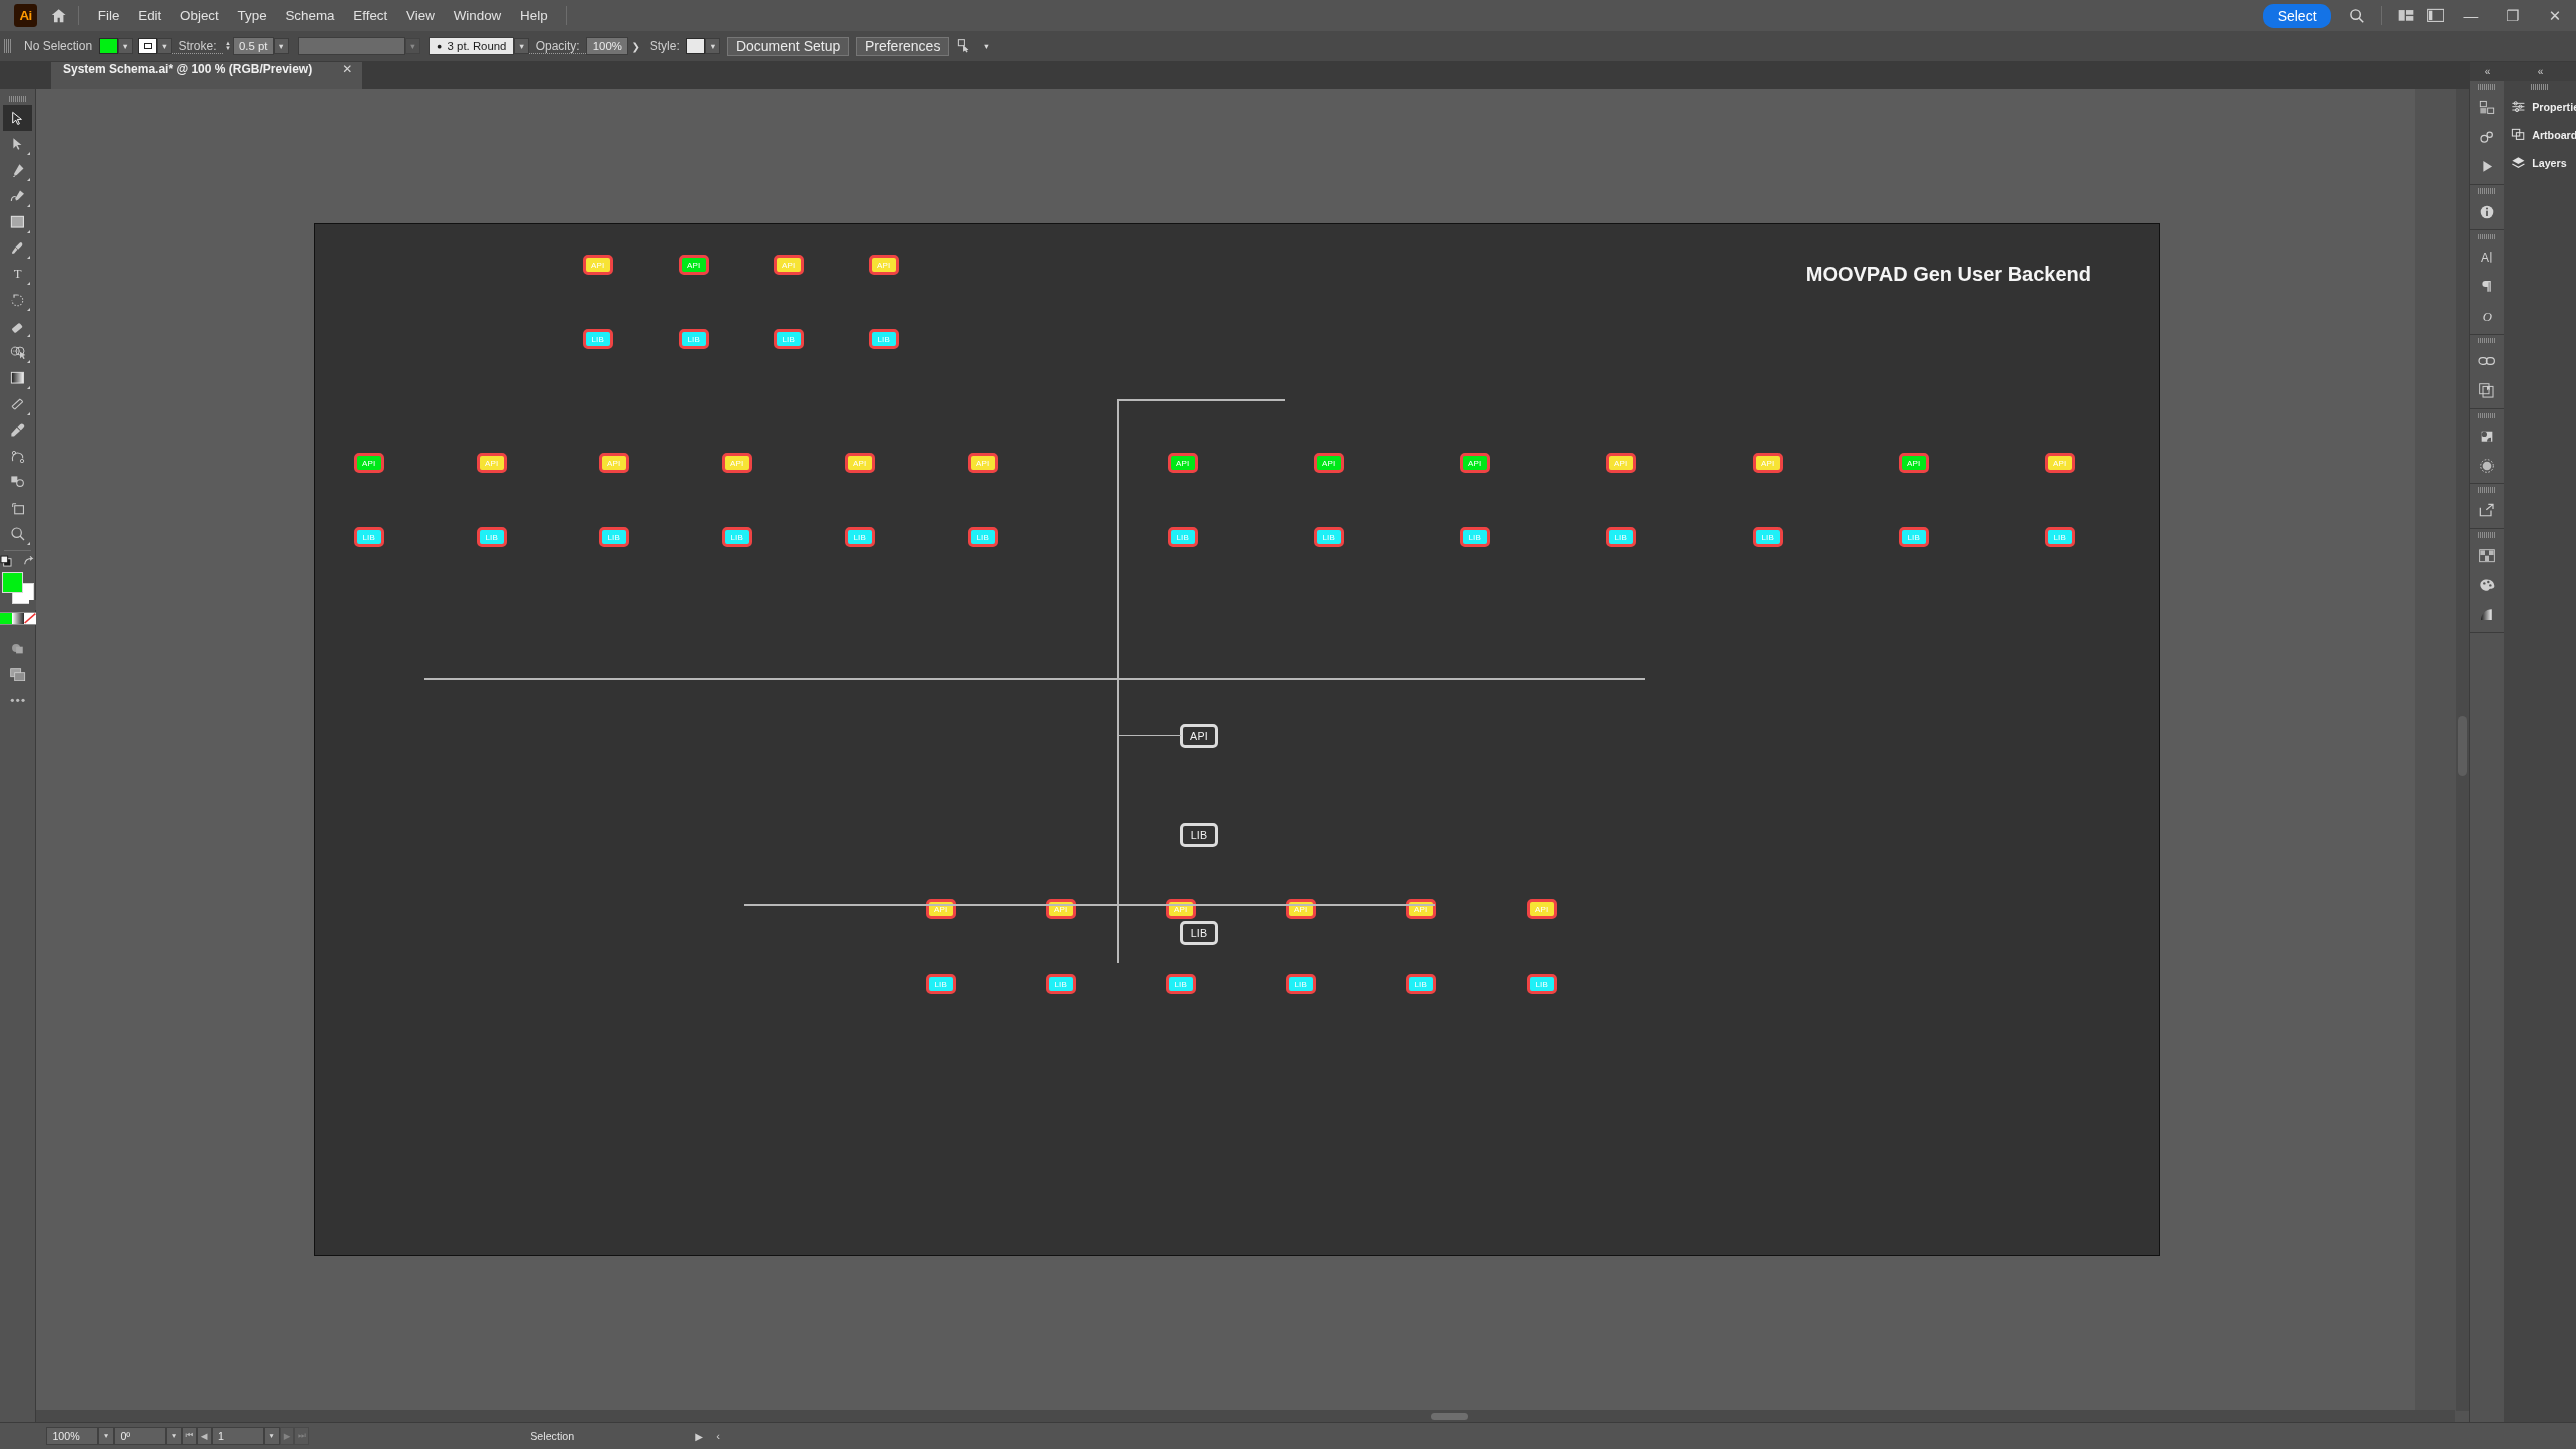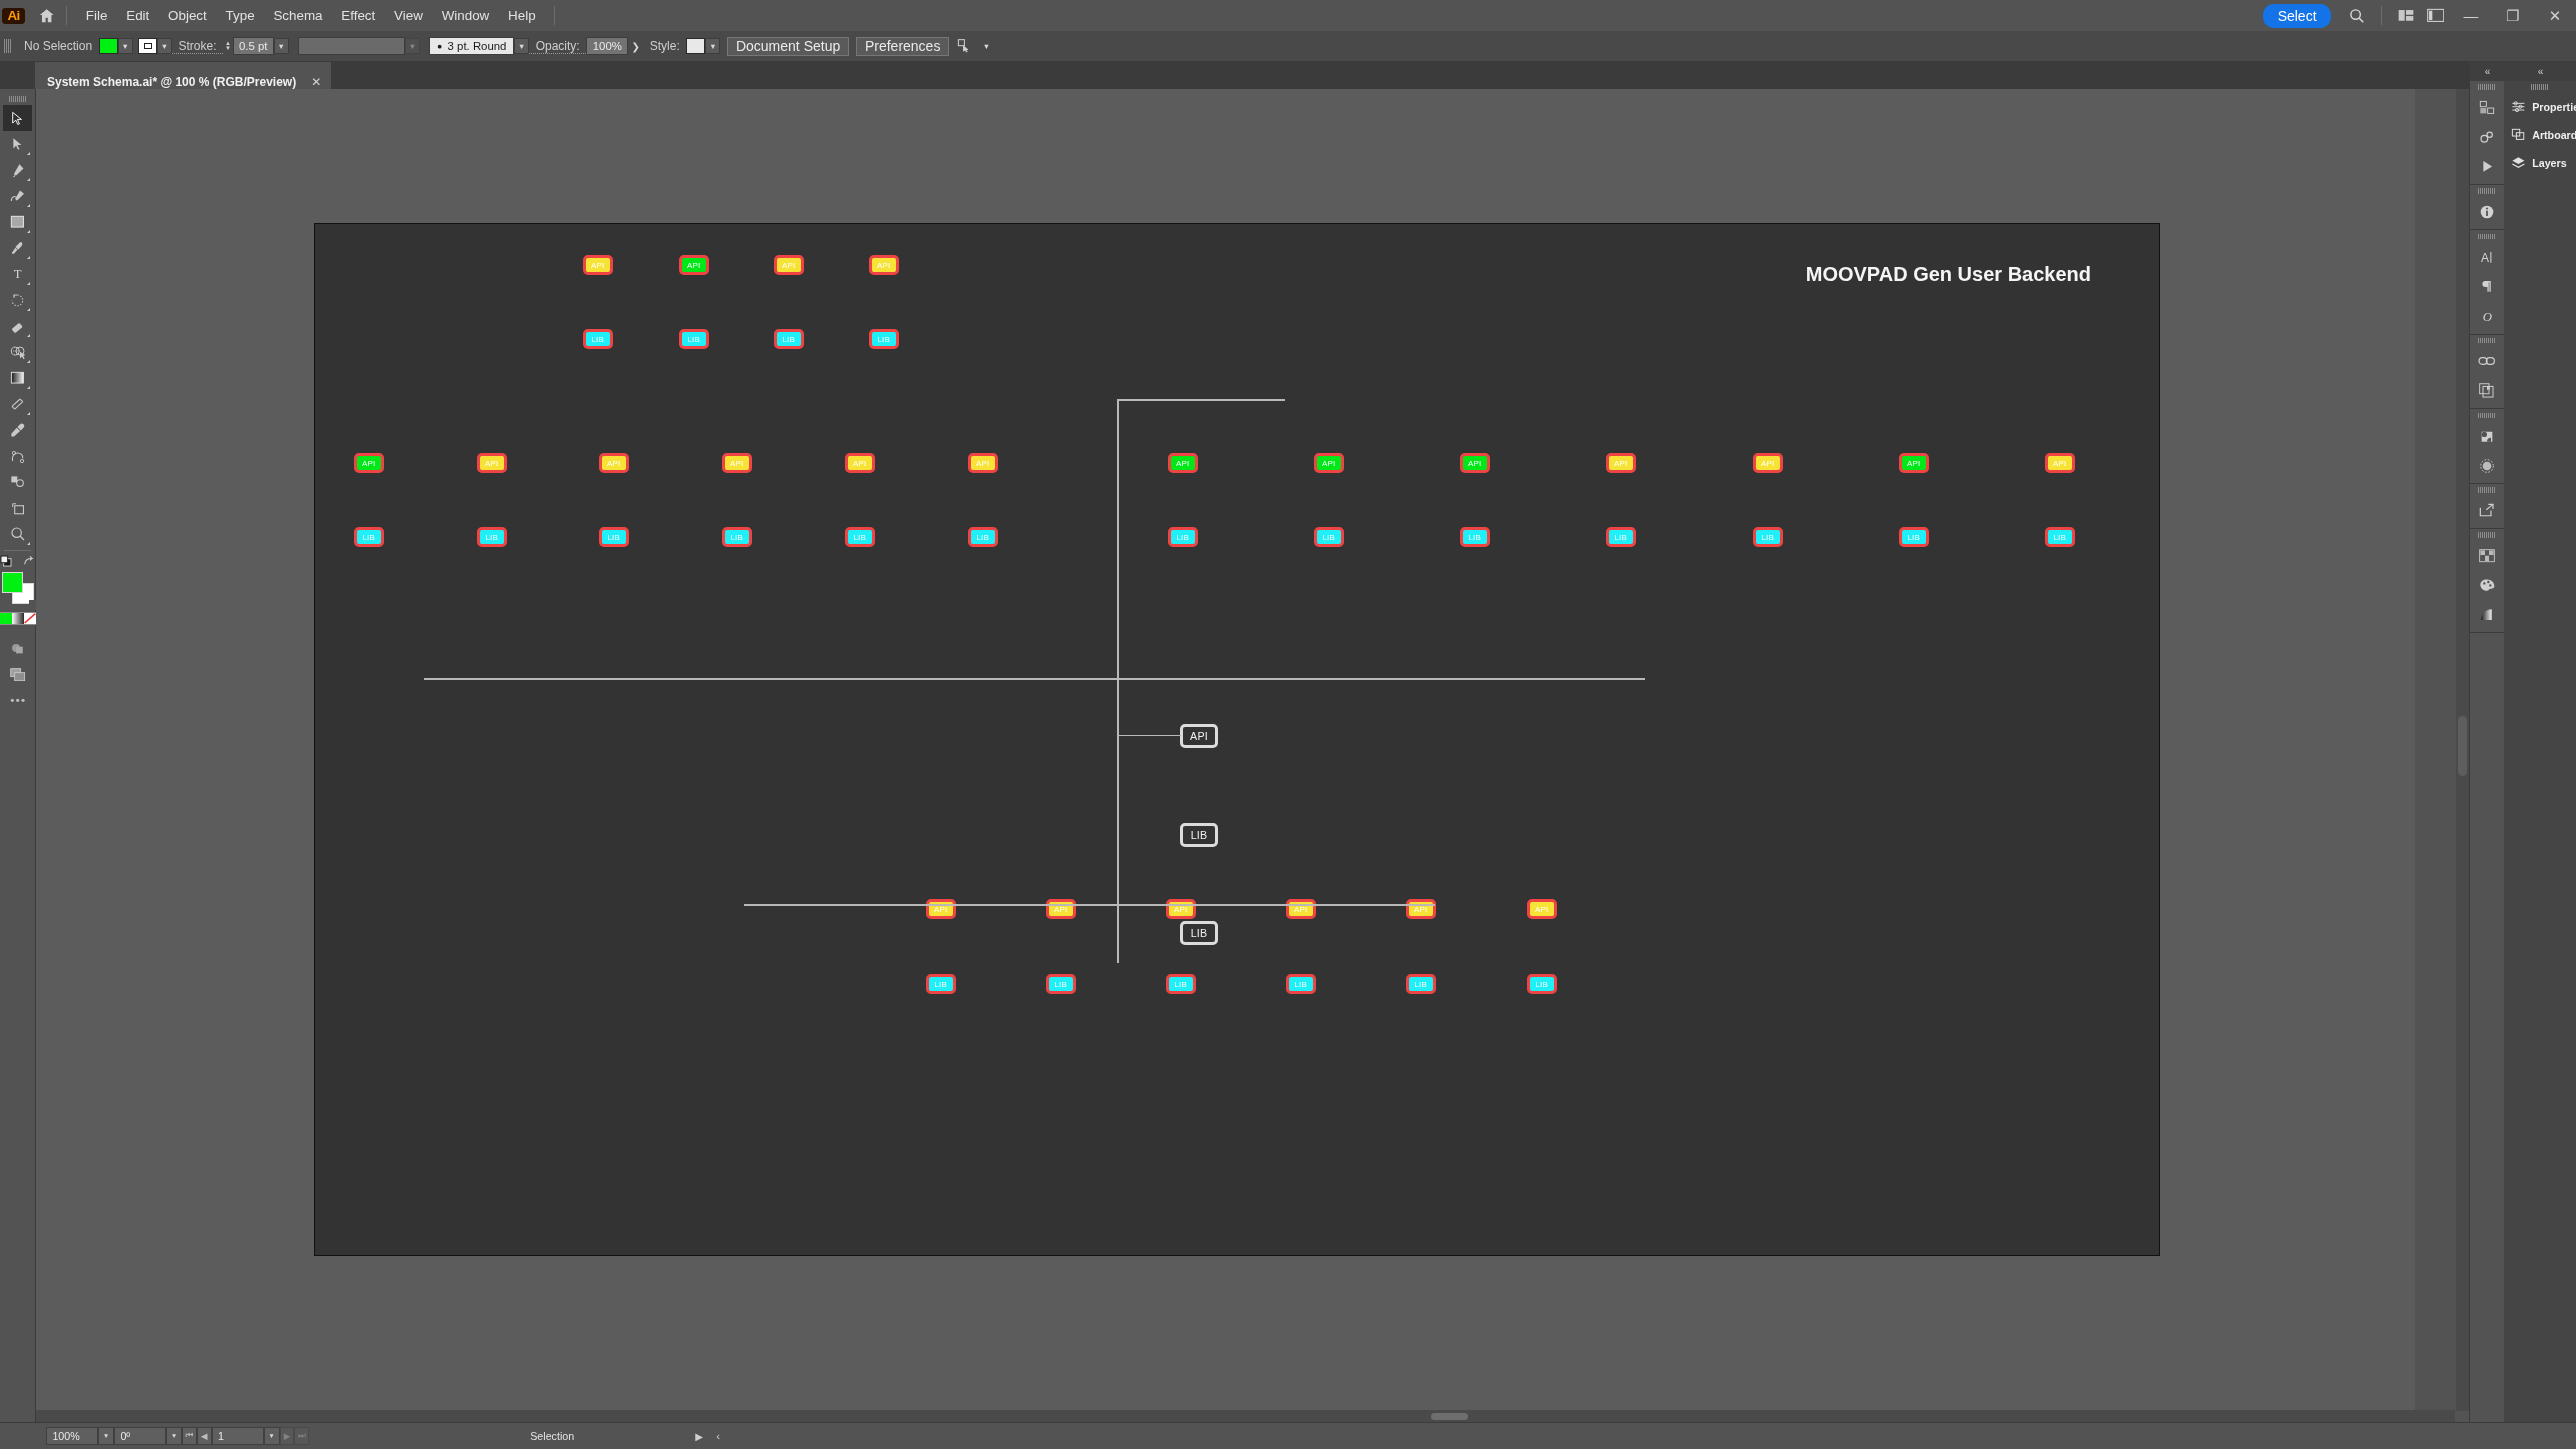--- a/index.html
+++ b/index.html
@@ -2,21 +2,21 @@
 <html style="font-size:10.7px"><head>
 <meta charset="utf-8">
 <style>
   * { box-sizing: border-box; margin:0; padding:0; }
   html,body { width:2576px; height:1449px; overflow:hidden; background:#535353;
               font-family:"Liberation Sans", sans-serif; }
 
   
   #menubar{position:absolute;left:0;top:0;width:2576px;height:31px;background:#535353;
            display:flex;align-items:center;}
-  .ai-logo{width:23px;height:16px;margin-left:2px;border-radius:3.4px;background:#2d1200;
+  .ai-logo{width:23px;height:23px;margin-left:14px;border-radius:3.4px;background:#2d1200;
            color:#ff9a00;font-weight:bold;font-size:13.4px;display:flex;align-items:center;
            justify-content:center;letter-spacing:-0.7px;}
   .home-icon{margin-left:12px;width:20px;height:20px;display:flex;align-items:center;justify-content:center;}
   .vsep{width:0.7px;height:19px;background:#6d6d6d;margin:0 9.4px;}
   .menu-item{color:#e2e2e2;font-size:13.4px;padding:0 9.4px;line-height:31px;white-space:nowrap;}
   #menu-right{margin-left:auto;display:flex;align-items:center;height:31px;}
   .share-btn{background:#1473e6;color:#fff;font-size:14px;border-radius:10.7px;
              padding:4px 14.8px;margin-right:10.7px;}
   .tb-ico{width:29.5px;height:31px;display:flex;align-items:center;justify-content:center;}
   .wbtn{width:42px;height:31px;display:flex;align-items:center;justify-content:center;color:#d0d0d0;font-size:14.8px;}
@@ -37,22 +37,22 @@
         justify-content:center;color:#d6d6d6;font-size:6px;line-height:5.4px;}
   .wide-empty{width:107px;height:17.4px;background:#6a6a6a;border:0.7px solid #3d3d3d;}
   .profile-box{background:#e8e8e8;color:#1c1c1c;font-size:11.4px;height:17.4px;display:flex;
                align-items:center;padding:0 6.7px;gap:5.4px;border:0.7px solid #3d3d3d;}
   .cb-btn{background:#5a5a5a;border:0.7px solid #767676;color:#eaeaea;font-size:14px;
           height:19px;display:flex;align-items:center;padding:0 8px;margin-left:6.7px;}
   .underdot{border-bottom:0.7px dotted #9a9a9a;}
 
   
   #tabbar{position:absolute;left:0;top:62px;width:2576px;height:27px;background:#3b3b3b;}
-  #doc-tab{position:absolute;left:35px;top:0;height:27px;background:#535353;display:flex;
-           align-items:flex-end;padding:0 9.4px 0 12px;gap:15px;}
+  #doc-tab{position:absolute;left:51px;top:0;height:27px;background:#535353;display:flex;
+           align-items:flex-start;padding:0 9.4px 0 12px;gap:30px;}
   #doc-tab .title{color:#f0f0f0;font-size:12px;font-weight:bold;white-space:nowrap;}
   #doc-tab .close{color:#d6d6d6;font-size:12px;}
 
   
   #toolbar{position:absolute;left:0;top:89px;width:36px;height:1334px;background:#535353;
            border-right:0.7px solid #3b3b3b;display:flex;flex-direction:column;align-items:center;
            padding-top:4px;}
   .tool{width:29.5px;height:26px;display:flex;align-items:center;justify-content:center;position:relative;}
   .tool.sel{background:#2f2f2f;}
   .tool .corner{position:absolute;right:2px;bottom:2px;width:0;height:0;

